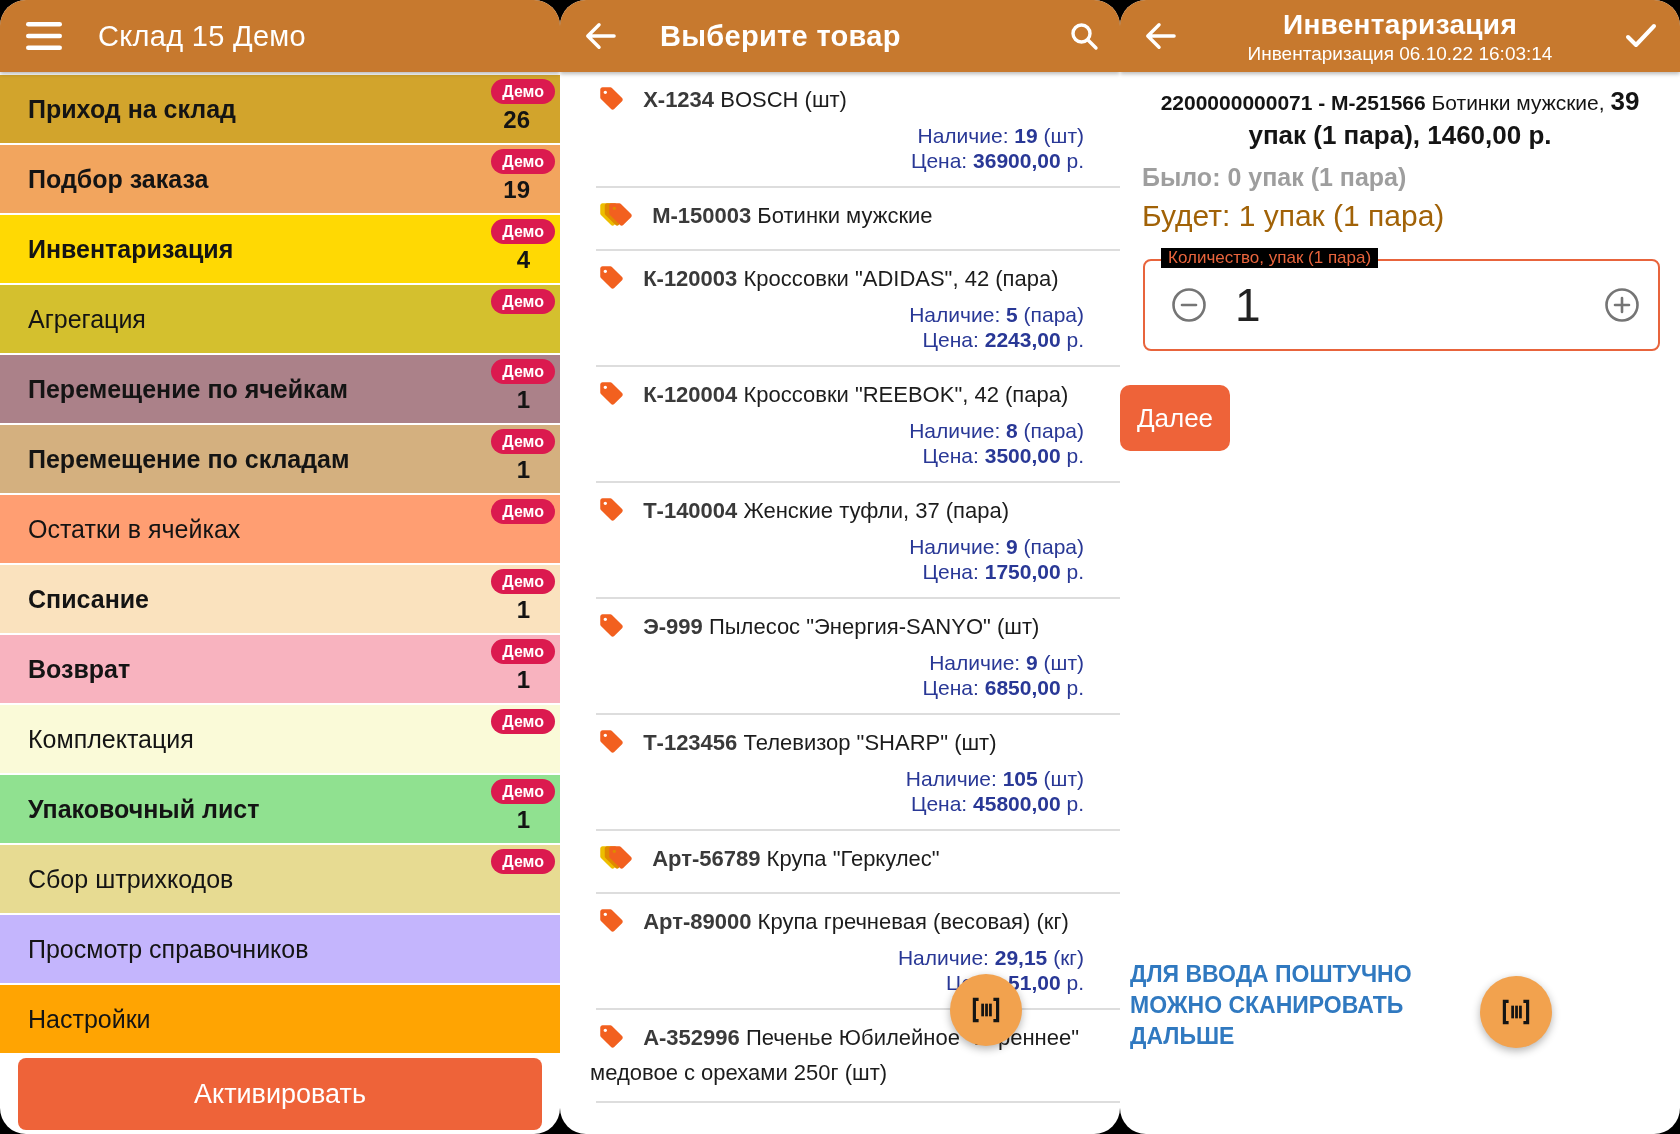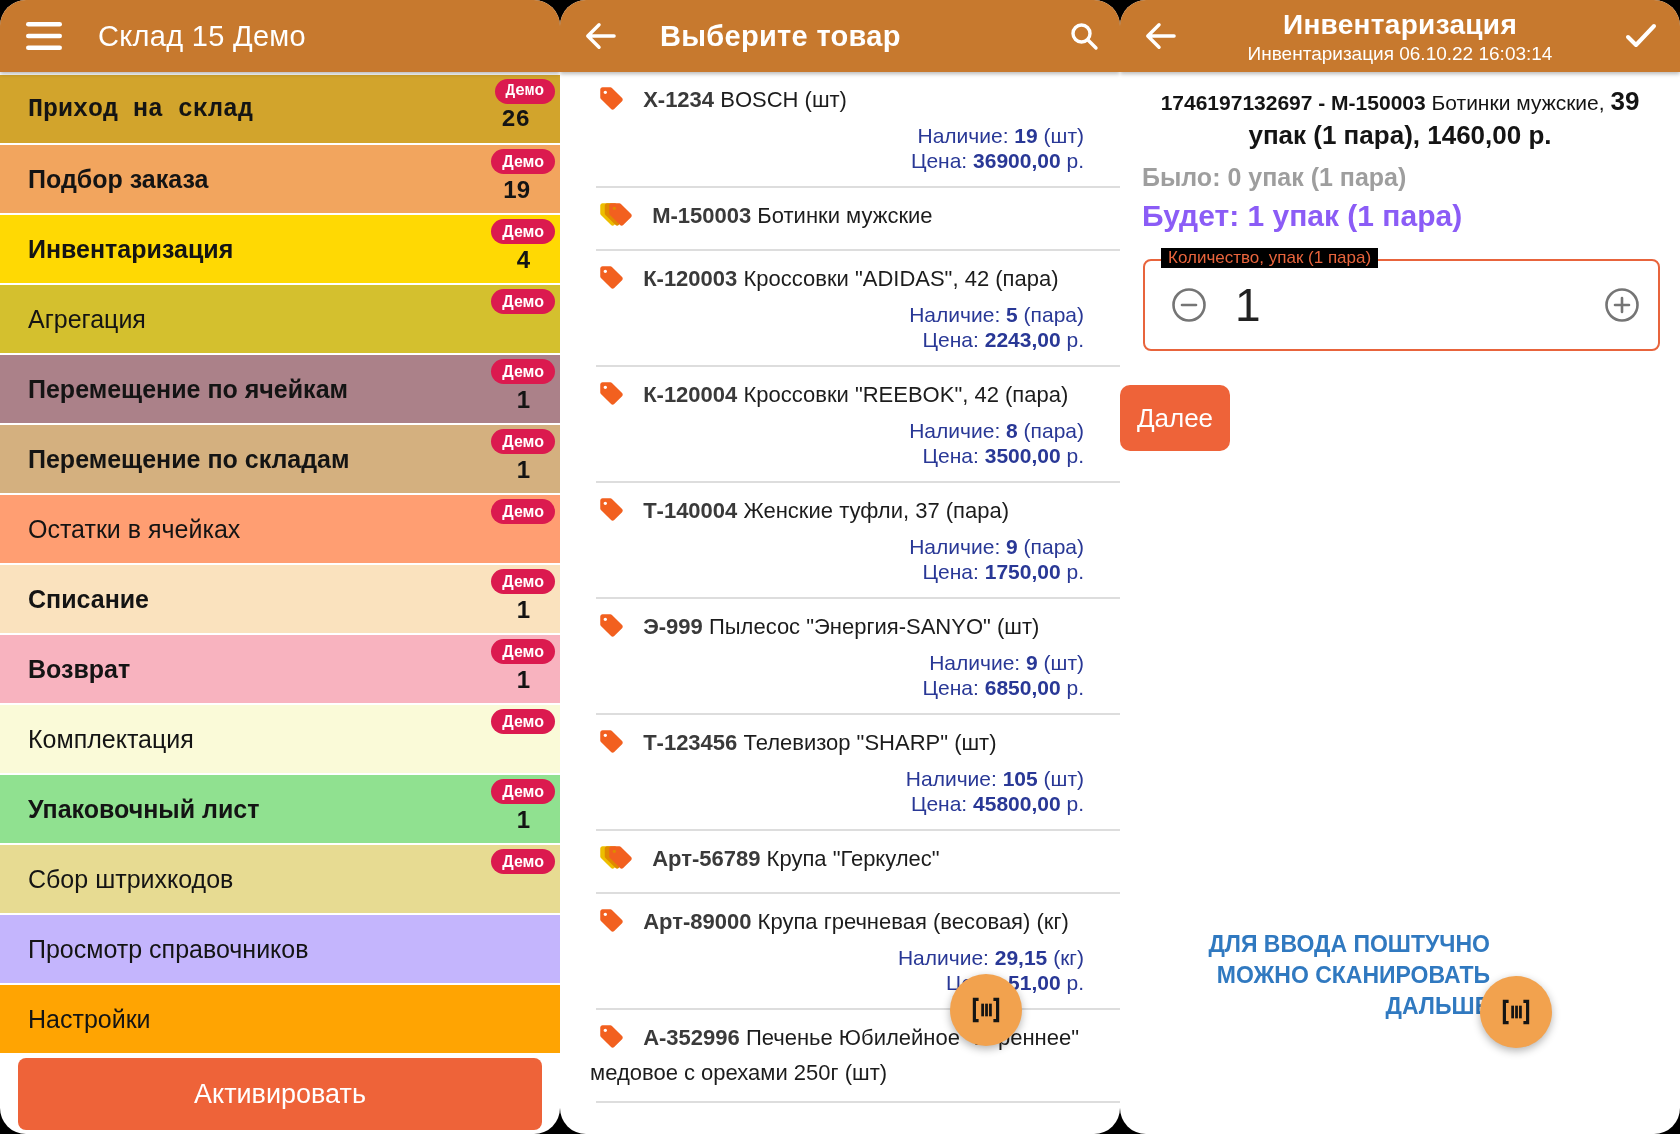--- a/index.html
+++ b/index.html
@@ -59,52 +59,52 @@
        box-shadow:0 3px 8px rgba(0,0,0,.3);cursor:pointer;z-index:6}
   #mid .fab{right:98px;bottom:88px}
   #right .fab{right:128px;bottom:86px}
 
   
   .info{margin-top:14px;text-align:center;padding:0 28px;line-height:31px;color:#141414}
   .info .c{font-weight:700;font-size:21px}
   .info .n{font-size:21px}
   .info .q{font-weight:700;font-size:26px}
   .was{margin:9px 0 0 22px;font-size:25px;font-weight:700;color:var(--gray)}
-  .will{margin:7px 0 0 22px;font-size:30px;font-weight:700;color:#8b5cf6}
+  .will{margin:7px 0 0 22px;font-size:30px;font-weight:400;color:#a16207}
   .qbox{position:relative;margin:26px 20px 0 23px;height:92px;
         border:2.5px solid var(--fieldacc);border-radius:8px;display:flex;align-items:center}
   .qlabel{position:absolute;top:-13px;left:16px;background:#000000;padding:0 7px;
           font-size:17px;color:var(--fieldacc)}
   .qminus{margin-left:26px;display:flex;cursor:pointer}
   .qval{margin-left:28px;font-size:46px;color:#222}
   .qplus{position:absolute;right:18px;display:flex;cursor:pointer}
   .nextwrap{display:flex;justify-content:flex-start;margin:34px 20px 0 0}
   .next{width:110px;height:66px;background:var(--accent);border-radius:10px;color:#fff;
         font-size:26px;display:flex;align-items:center;justify-content:center;cursor:pointer}
-  .hint{position:absolute;left:10px;bottom:112px;width:360px;text-align:right;
+  .hint{position:absolute;left:10px;bottom:82px;width:360px;text-align:left;
         color:var(--hint);font-weight:700;font-size:23px;line-height:31px}
 </style>
 </head>
 <body>
 
 <div class="panel" id="left">
   <div class="hdr">
     <span class="ic">
       <svg width="36" height="30" viewBox="0 0 36 30">
           <rect y="1" width="36" height="4.6" rx="2.3" fill="#fff"></rect>
           <rect y="12.7" width="36" height="4.6" rx="2.3" fill="#fff"></rect>
           <rect y="24.4" width="36" height="4.6" rx="2.3" fill="#fff"></rect>
         </svg>
     </span>
     <span class="hdr-title">Склад 15 Демо</span>
   </div>
 
   <div id="menu-list">
 
-      <div class="mrow" style="background: rgb(210, 164, 44); font-family: Liberation Mono, monospace;">
+      <div class="mrow" style="background: rgb(210, 164, 44);">
         <span class="mlabel bold">Приход на склад</span>
         <span class="badge">Демо</span>
         <span class="mcount">26</span>
       </div>
 
       <div class="mrow" style="background: rgb(242, 165, 94);">
         <span class="mlabel bold">Подбор заказа</span>
         <span class="badge">Демо</span>
         <span class="mcount">19</span>
       </div>
@@ -448,21 +448,21 @@
       <div class="hdr-sub">Инвентаризация 06.10.22 16:03:14</div>
     </span>
     <span class="ic">
       <svg width="34" height="30" viewBox="0 0 34 30">
           <path d="M4 16 L12 24 L30 5" stroke="#fff" stroke-width="4" fill="none" stroke-linecap="round" stroke-linejoin="round"></path>
         </svg>
     </span>
   </div>
 
   <div class="info">
-    <span class="c">1746197132697 - М-150003</span><span class="n"> Ботинки мужские, </span><span class="q">39 упак (1 пара), 1460,00 р.</span>
+    <span class="c">2200000000071 - М-251566</span><span class="n"> Ботинки мужские, </span><span class="q">39 упак (1 пара), 1460,00 р.</span>
   </div>
   <div class="was">Было: 0 упак (1 пара)</div>
   <div class="will">Будет: 1 упак (1 пара)</div>
 
   <div class="qbox">
     <span class="qlabel">Количество, упак (1 пара)</span>
     <span class="qminus">
       <svg width="36" height="36" viewBox="0 0 36 36">
           <circle cx="18" cy="18" r="15.5" stroke="#757575" stroke-width="2.6" fill="none"></circle>
           <path d="M11 18 H25" stroke="#757575" stroke-width="2.6" stroke-linecap="round"></path>

